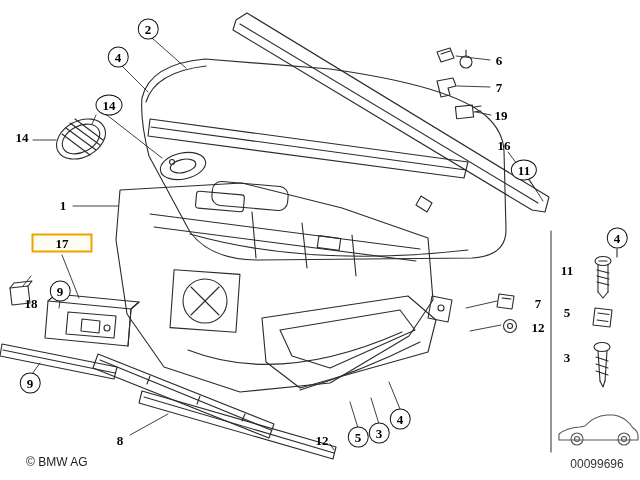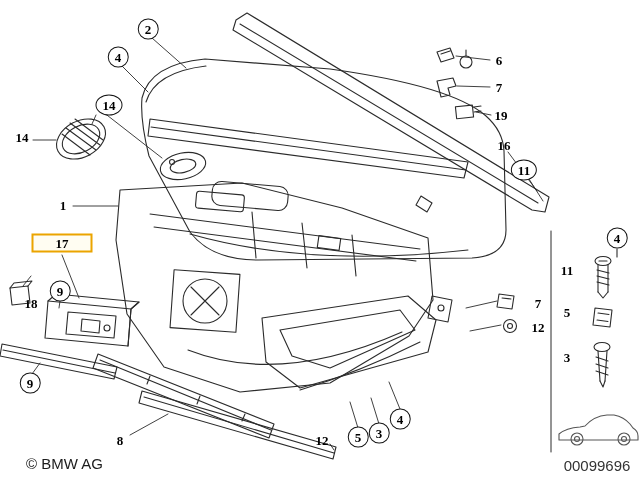--- a/index.html
+++ b/index.html
@@ -19,21 +19,21 @@
   .callout.circle {
     border:1.4px solid #141414; border-radius:50%;
     padding:3px 6px; min-width:9px; background:#fff;
   }
   .callout.plain { padding:1px 2px; }
   .callout.highlighted {
     border:2px solid var(--highlight); background:#fffdf2; padding:1px 22px;
   }
   .footer-text {
     position:absolute; font-family:"Liberation Sans", sans-serif;
-    font-size:15px; color:#1c1c1c;
+    font-size:12px; color:#1c1c1c;
   }
   .copyright { left:26px; top:455px; }
   .diagram-number { left:552px; top:457px; width:90px; text-align:center; color:#333; }
 </style>
 </head>
 <body>
 
 <div class="stage">
 
   <svg class="drawing" width="640" height="480" viewBox="0 0 640 480">

